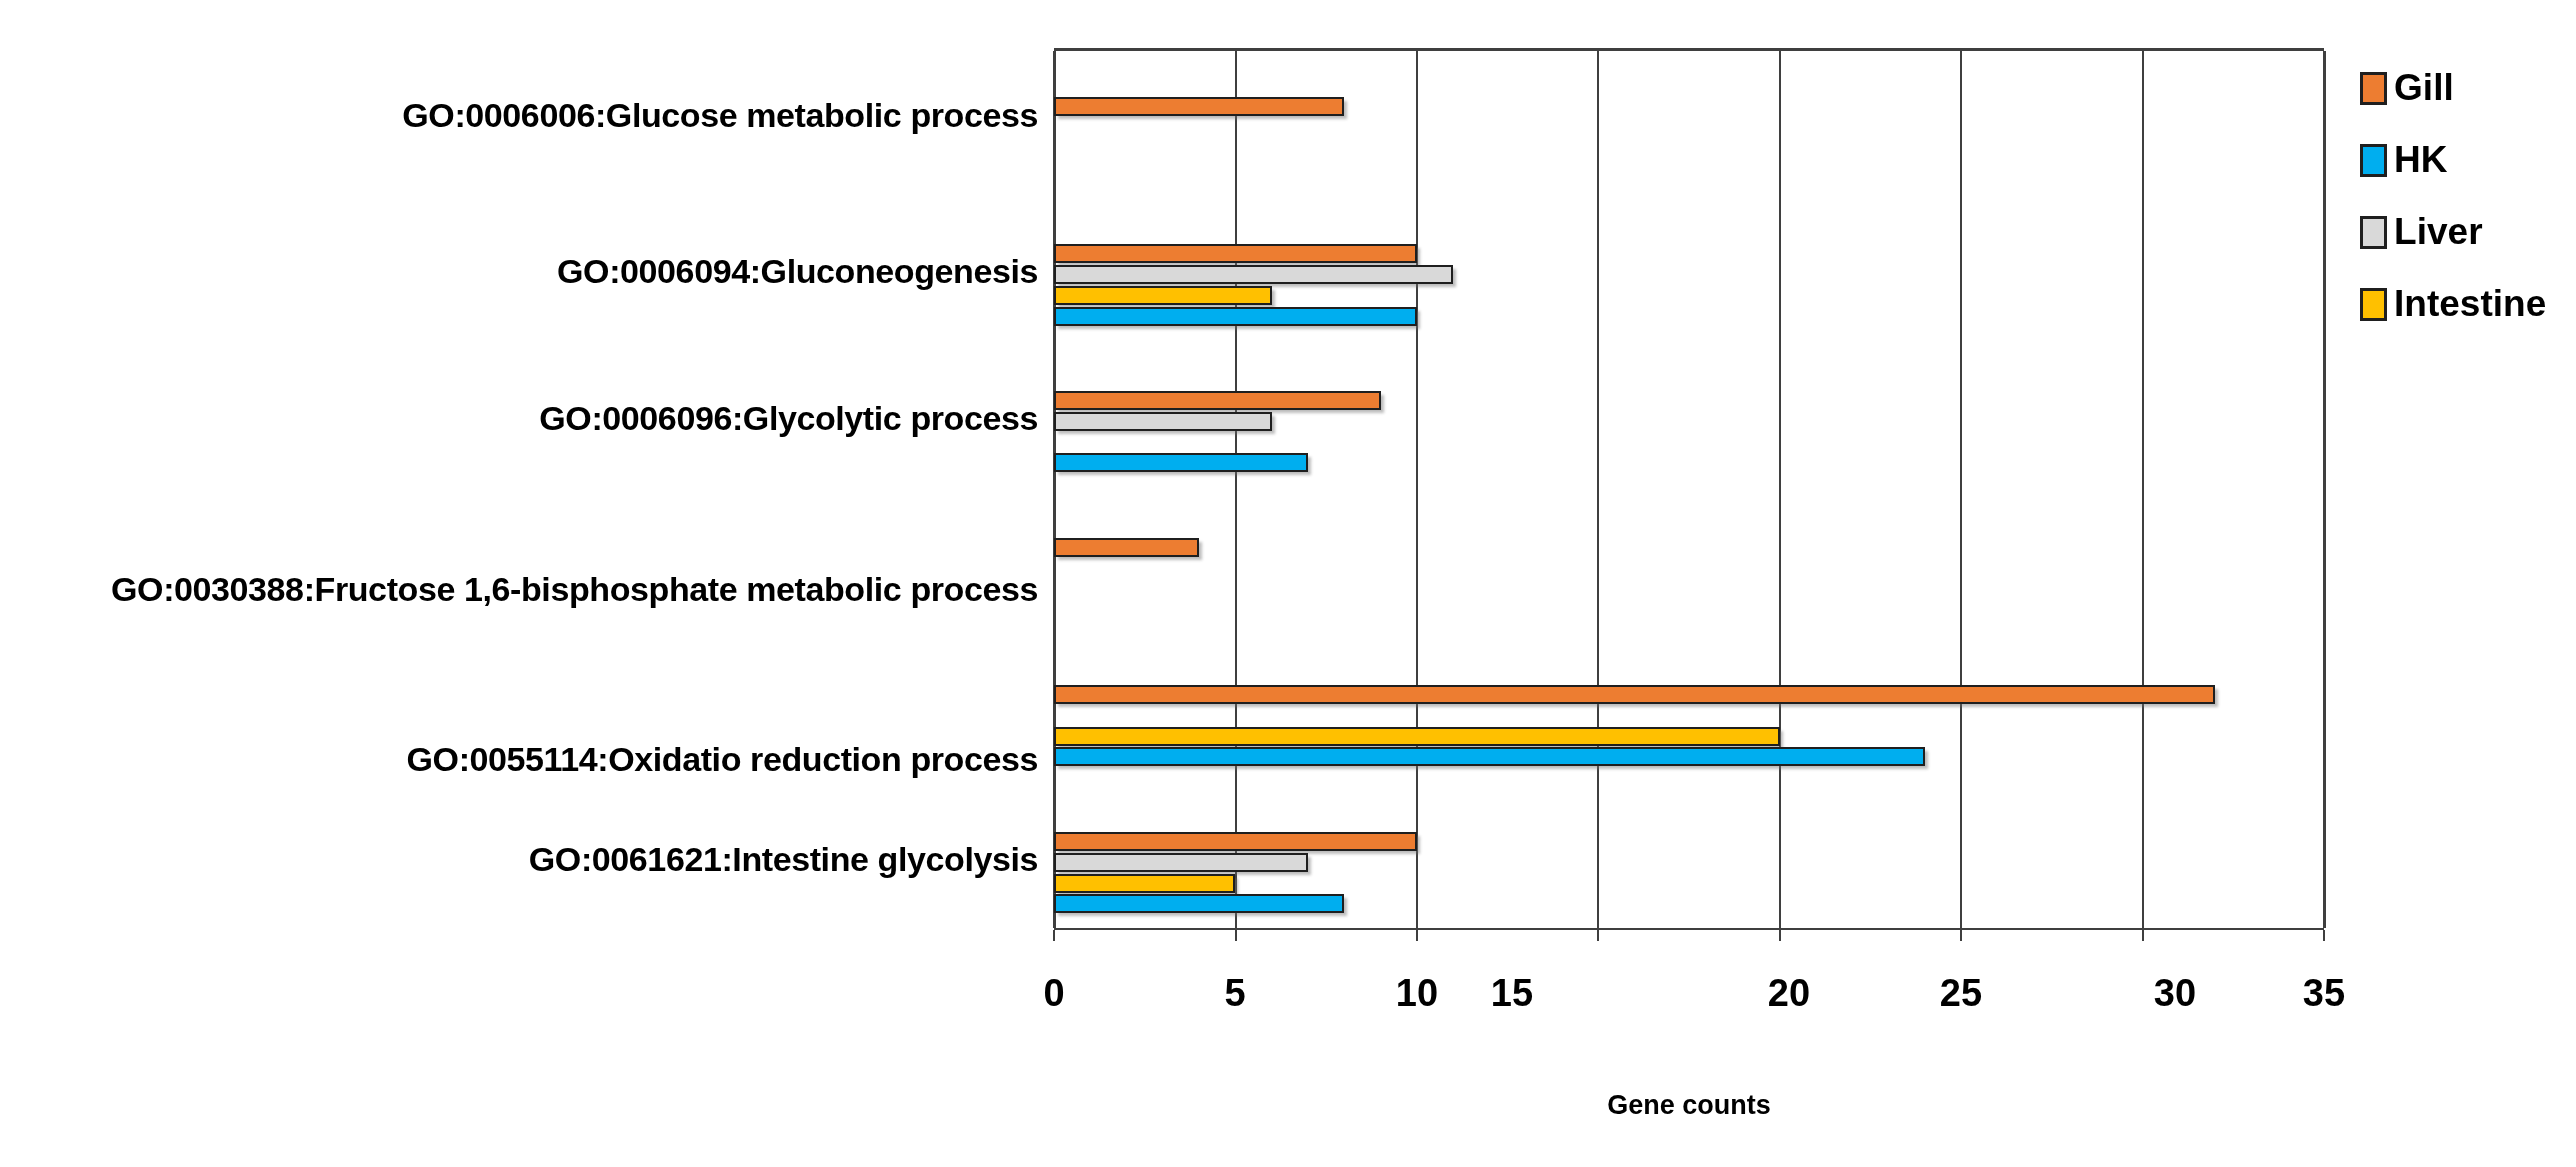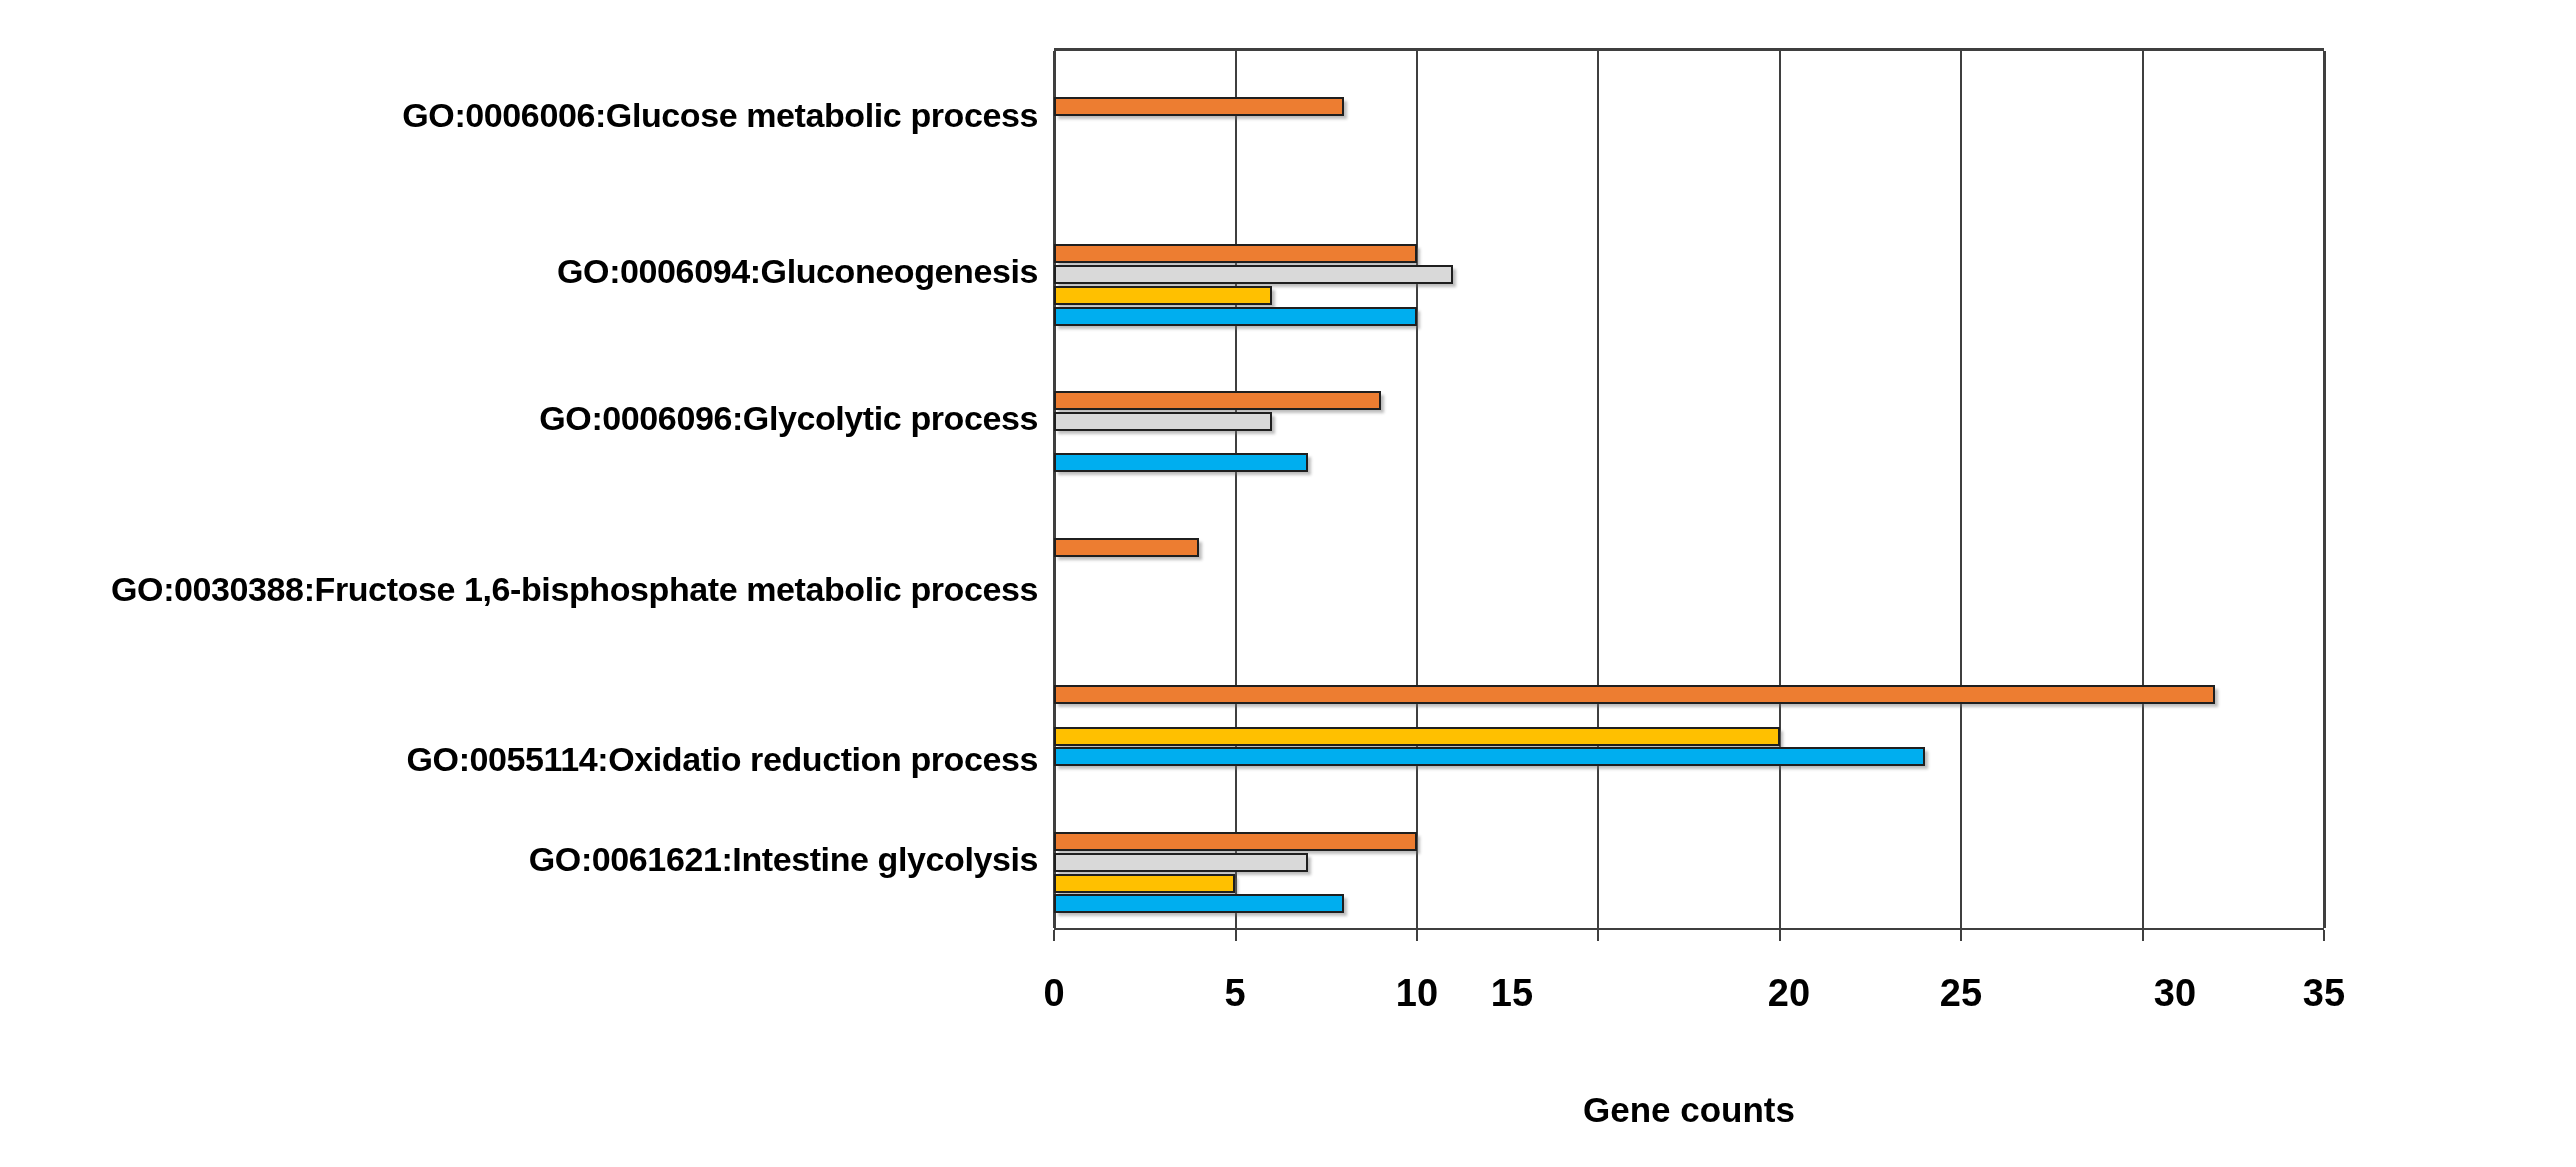--- a/index.html
+++ b/index.html
@@ -24,21 +24,21 @@
   .cat-label{
     position:absolute;transform:translateY(-50%);
     width:1038px;text-align:right;font-size:34px;line-height:1.05;
     letter-spacing:-0.4px;white-space:nowrap;
   }
   .x-tick-label{
     position:absolute;transform:translateX(-50%);
     font-size:38px;text-align:center;
   }
   .x-axis-title{
-    position:absolute;text-align:center;font-size:35px;
+    position:absolute;text-align:center;font-size:27px;
   }
   .legend{position:absolute;}
   .legend-item{display:flex;align-items:center;height:36px;margin-bottom:36px;}
   .legend-swatch{
     width:27px;height:33px;box-sizing:border-box;border:3.6px solid #1f1f1f;
     margin-right:7.1px;flex:0 0 auto;
   }
   .legend-text{font-size:37px;line-height:36px;white-space:nowrap;}
 </style>
 </head>
@@ -91,14 +91,32 @@
       <div class="x-tick-mark" style="left: 1779px; top: 930px; background: rgb(63, 63, 63);"></div>
       <div class="x-tick-label" style="left: 1780px; top: 972px; margin-left: 9px;">20</div>
       <div class="x-tick-mark" style="left: 1960px; top: 930px; background: rgb(63, 63, 63);"></div>
       <div class="x-tick-label" style="left: 1961px; top: 972px;">25</div>
       <div class="x-tick-mark" style="left: 2142px; top: 930px; background: rgb(63, 63, 63);"></div>
       <div class="x-tick-label" style="left: 2143px; top: 972px; margin-left: 32px;">30</div>
       <div class="x-tick-mark" style="left: 2323px; top: 930px; background: rgb(63, 63, 63);"></div>
       <div class="x-tick-label" style="left: 2324px; top: 972px;">35</div>
     </div>
   <div class="x-axis-title" id="x-axis-title" style="left: 1054px; width: 1270px; top: 1090px;">Gene counts</div>
+  <div class="legend" id="legend" style="left: 2360px; top: 70px;">
+      <div class="legend-item">
+        <div class="legend-swatch" style="background: rgb(237, 125, 49);"></div>
+        <div class="legend-text">Gill</div>
+      </div>
+      <div class="legend-item">
+        <div class="legend-swatch" style="background: rgb(0, 174, 239);"></div>
+        <div class="legend-text">HK</div>
+      </div>
+      <div class="legend-item">
+        <div class="legend-swatch" style="background: rgb(217, 217, 217);"></div>
+        <div class="legend-text">Liver</div>
+      </div>
+      <div class="legend-item">
+        <div class="legend-swatch" style="background: rgb(255, 192, 0);"></div>
+        <div class="legend-text">Intestine</div>
+      </div>
+    </div>
 </div>
 
 
 </body></html>

